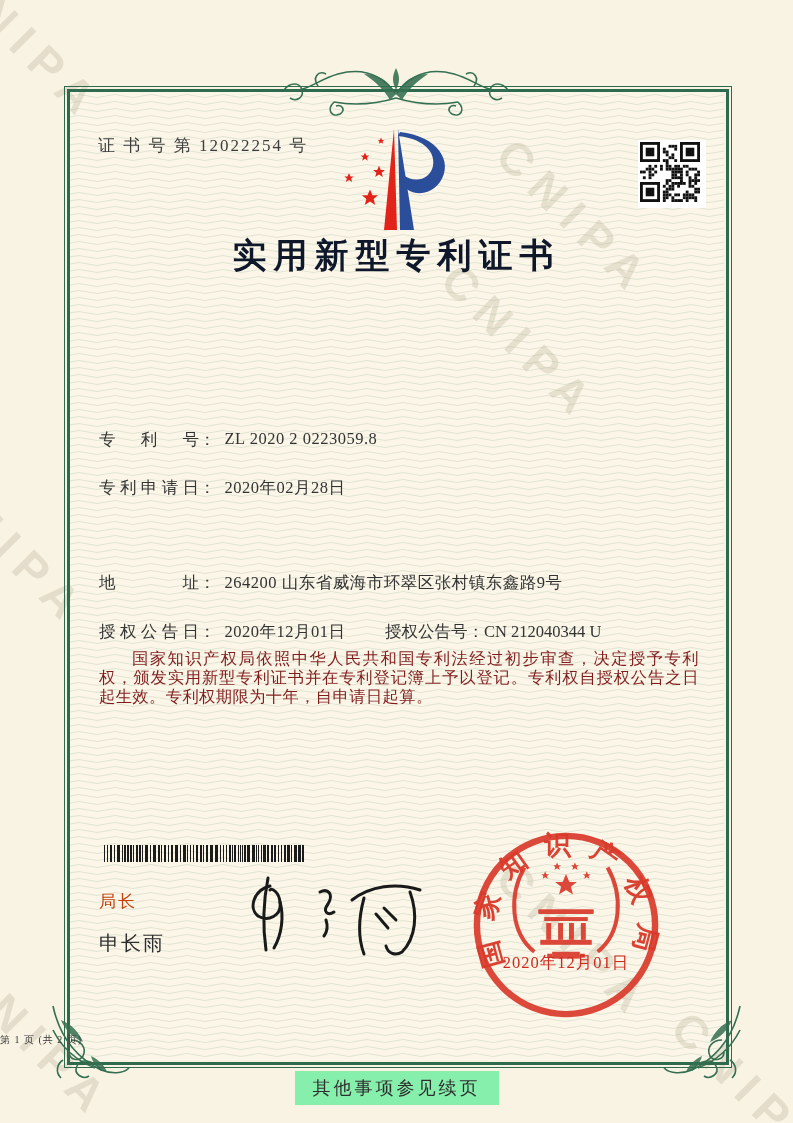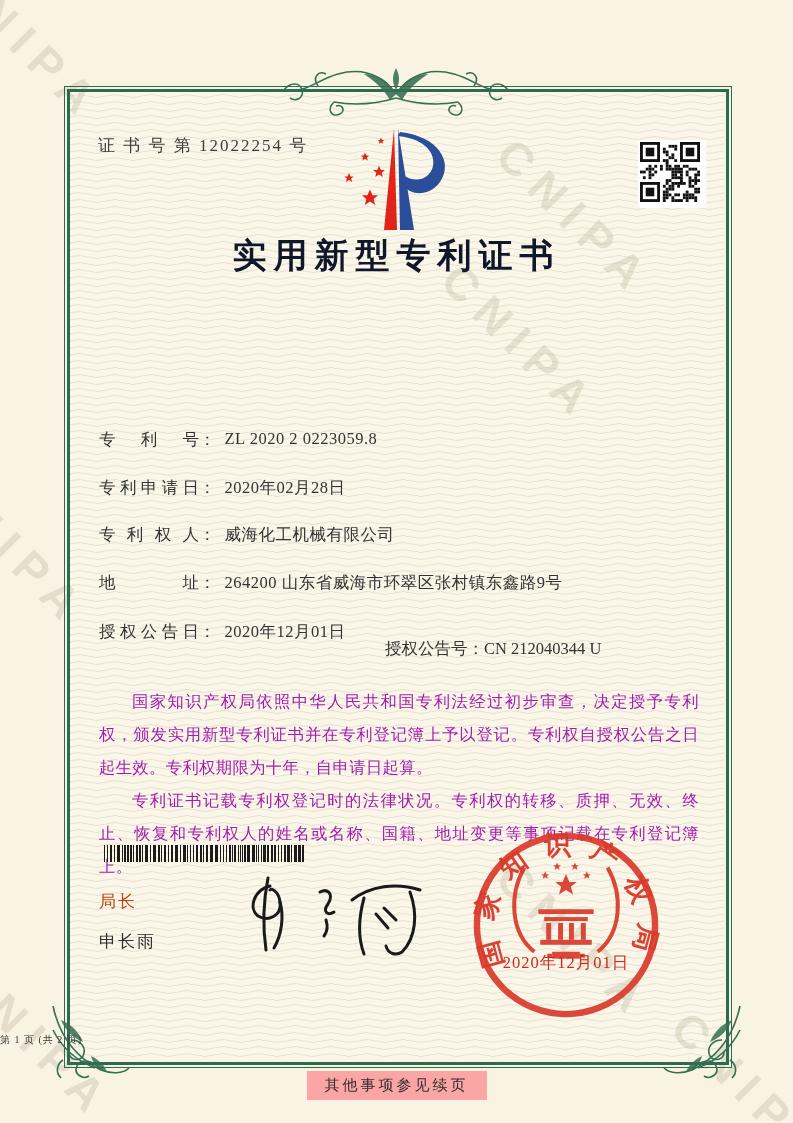--- a/index.html
+++ b/index.html
@@ -58,45 +58,45 @@
     letter-spacing:7px;color:#0f172a;
   }
   .frow{position:absolute;left:99px;font-size:16.5px;color:#333;white-space:nowrap;}
   .flabel{
     display:inline-block;width:100px;
     text-align:justify;text-align-last:justify;
     vertical-align:top;
   }
   .fcolon{display:inline-block;vertical-align:top;}
   .fvalue{display:inline-block;margin-left:9px;vertical-align:top;letter-spacing:0.5px;}
-  .grant2{position:absolute;left:385px;top:621px;font-size:16.5px;white-space:nowrap;margin-top:17px;}
+  .grant2{position:absolute;left:385px;top:621px;font-size:16.5px;white-space:nowrap;}
   .paras{
     position:absolute;left:99px;top:649px;width:600px;
-    font-size:16.3px;line-height:33px;color:#a21caf;
-    text-align:justify;letter-spacing:0.4px;margin-top:36px;
+    font-size:16.3px;line-height:19px;color:#7f1d1d;
+    text-align:justify;letter-spacing:0.4px;
   }
   .paras p{margin:0;text-indent:33px;}
   #barcode{position:absolute;left:104px;top:845px;}
   .director-title{position:absolute;left:99px;top:890px;font-size:17px;color:#c2410c;letter-spacing:2px;}
-  .director-name{position:absolute;left:99px;top:930px;font-size:17px;color:#2e2e2e;letter-spacing:2px;}
+  .director-name{position:absolute;left:99px;top:930px;font-size:20px;color:#2e2e2e;letter-spacing:2px;}
   .signature{position:absolute;left:224px;top:864px;}
   .seal{position:absolute;left:467px;top:826px;width:198px;height:198px;z-index:6;}
   .seal-date{
     position:absolute;left:0;top:126px;width:198px;
     text-align:center;font-size:16.5px;letter-spacing:1px;
     color:#cf2a1d;z-index:7;
   }
   .page-info{
     position:absolute;left:0;top:1033px;width:793px;
     font-size:10px;color:#3a3a3a;letter-spacing:1px;
   }
   .continuation{
     position:absolute;left:50%;top:1071px;transform:translateX(-50%);
-    background:#fca5a5;padding:5px 18px;
-    font-size:15px;color:#2e2e2e;letter-spacing:3px;
+    background:#86efac;padding:5px 18px;
+    font-size:18px;color:#2e2e2e;letter-spacing:3px;
     white-space:nowrap;
   }
 </style>
 </head>
 <body>
 
 <div class="page">
 
   <div class="paper-inner"></div>
   <svg id="waves" width="654" height="968">
@@ -451,36 +451,32 @@
         </svg></div>
 
     <div class="title">实用新型专利证书</div>
 
     <div class="frow" style="top:429px">
       <span class="flabel">专利号</span><span class="fcolon">：</span><span class="fvalue">ZL 2020 2 0223059.8</span>
     </div>
     <div class="frow" style="top:477px">
       <span class="flabel">专利申请日</span><span class="fcolon">：</span><span class="fvalue">2020年02月28日</span>
     </div>
-    <div class="frow" style="top:524px">
-      <span class="flabel">专利权人</span><span class="fcolon">：</span><span class="fvalue">威海化工机械有限公司</span>
-    </div>
     <div class="frow" style="top:572px">
       <span class="flabel">地址</span><span class="fcolon">：</span><span class="fvalue">264200 山东省威海市环翠区张村镇东鑫路9号</span>
     </div>
     <div class="frow" style="top:621px">
       <span class="flabel">授权公告日</span><span class="fcolon">：</span><span class="fvalue">2020年12月01日</span>
     </div>
     <div class="grant2">
       <span>授权公告号</span><span>：</span><span>CN 212040344 U</span>
     </div>
 
     <div class="paras">
       <p>国家知识产权局依照中华人民共和国专利法经过初步审查，决定授予专利权，颁发实用新型专利证书并在专利登记簿上予以登记。专利权自授权公告之日起生效。专利权期限为十年，自申请日起算。</p>
-      <p>专利证书记载专利权登记时的法律状况。专利权的转移、质押、无效、终止、恢复和专利权人的姓名或名称、国籍、地址变更等事项记载在专利登记簿上。</p>
     </div>
 
     <svg id="barcode" width="206" height="17">
         <rect x="0" y="0" width="1" height="17" fill="#1b1b1b"></rect>
         <rect x="3" y="0" width="1" height="17" fill="#1b1b1b"></rect>
         <rect x="6" y="0" width="2" height="17" fill="#1b1b1b"></rect>
         <rect x="10" y="0" width="1" height="17" fill="#1b1b1b"></rect>
         <rect x="13" y="0" width="3" height="17" fill="#1b1b1b"></rect>
         <rect x="18" y="0" width="1" height="17" fill="#1b1b1b"></rect>
         <rect x="20" y="0" width="2" height="17" fill="#1b1b1b"></rect>

